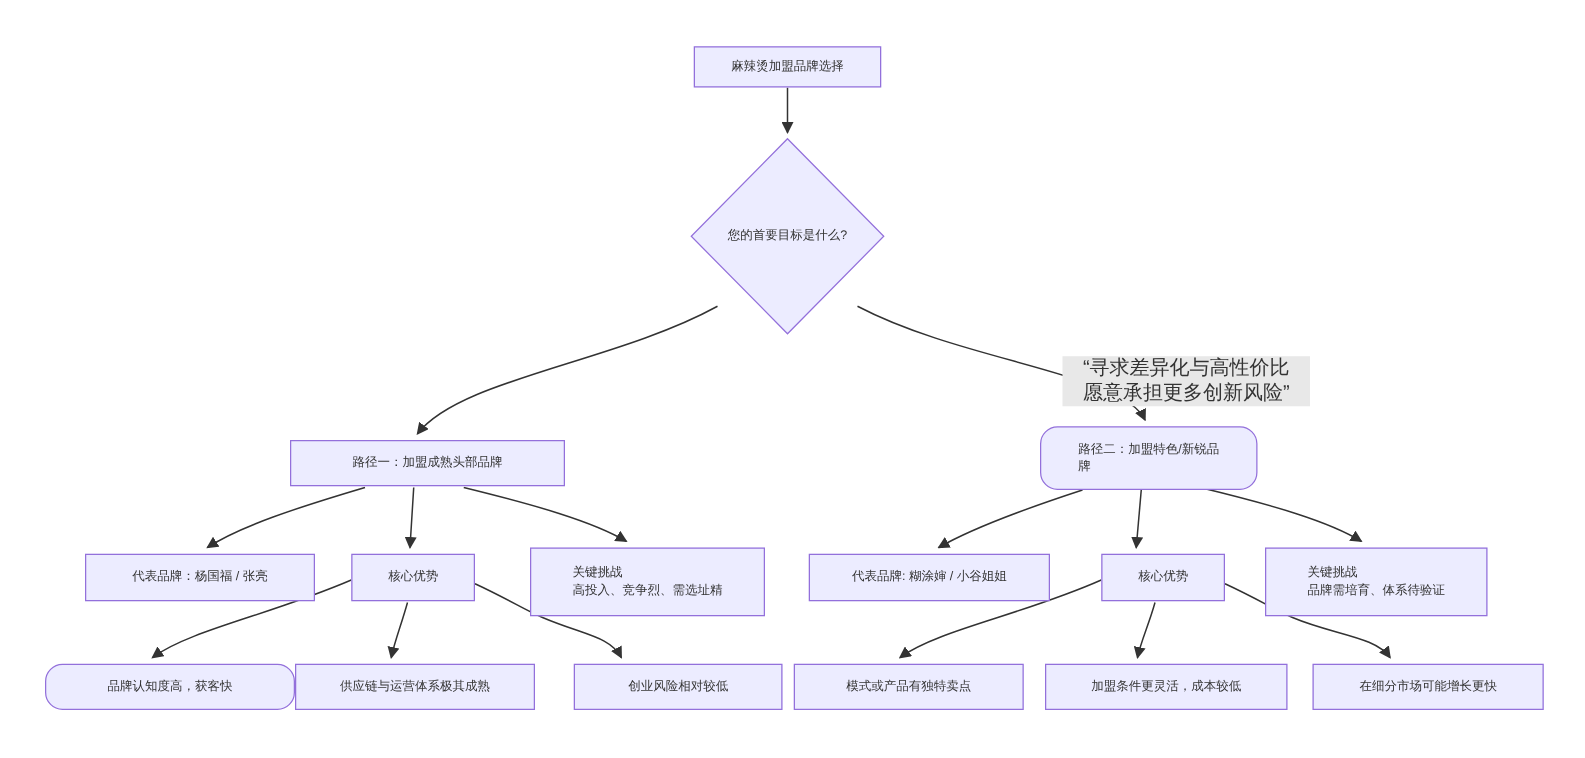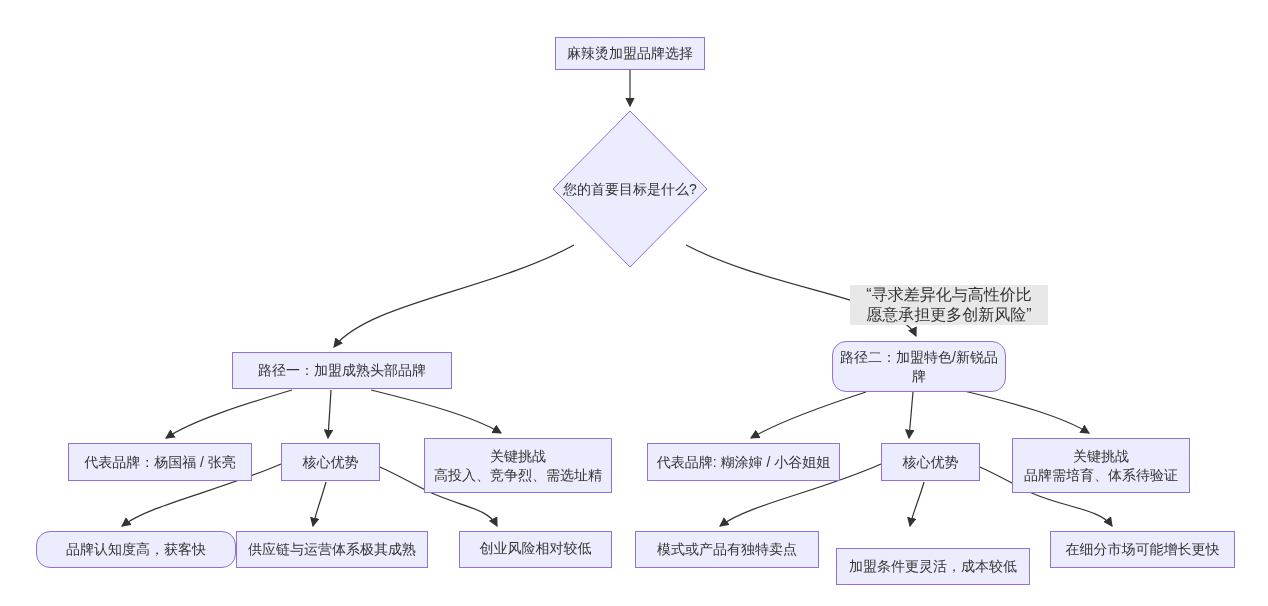--- a/index.html
+++ b/index.html
@@ -10,24 +10,24 @@
     color:var(--text,#333333);
     overflow:hidden;
   }
   svg.edges{position:absolute;left:0;top:0;}
   .edge{stroke:var(--edge-stroke,#333333);fill:none;stroke-width:1.2px;}
   .shape{fill:var(--node-fill,#ECECFF);stroke:var(--node-border,#9370DB);stroke-width:1px;}
   .arrowhead{fill:var(--edge-stroke,#333333);}
   .node{
     position:absolute;box-sizing:border-box;
     display:flex;align-items:center;justify-content:center;
-    text-align:center;white-space:pre-line;
+    text-align:left;white-space:pre-line;
     background:var(--node-fill,#ECECFF);
     border:1px solid var(--node-border,#9370DB);
-    font-size:14px;line-height:1.35;
+    font-size:10px;line-height:1.35;
     padding:2px 4px;
   }
   .node.plain{background:transparent;border:none;padding:0;}
   .edge-label{
     position:absolute;box-sizing:border-box;
     display:flex;align-items:center;justify-content:center;
     text-align:center;white-space:pre-line;
     background:var(--edge-label-bg,#e8e8e8);
     font-size:16px;line-height:1.25;
   }
@@ -84,28 +84,28 @@
 
   <div class="node" style="left:281px;top:443px;width:99px;height:38px;">核心优势</div>
 
   <div class="node" style="left:424px;top:438px;width:188px;height:55px;">关键挑战
 高投入、竞争烈、需选址精</div>
 
   <div class="node" style="left:36px;top:531px;width:200px;height:37px;border-radius:14px;">品牌认知度高，获客快</div>
 
   <div class="node" style="left:236px;top:531px;width:192px;height:37px;">供应链与运营体系极其成熟</div>
 
-  <div class="node" style="left:459px;top:531px;width:153px;height:37px;font-family:Liberation Serif, serif;">创业风险相对较低</div>
+  <div class="node" style="left:459px;top:531px;width:167px;height:37px;font-family:Liberation Serif, serif;">创业风险相对较低</div>
 
   <div class="node" style="left:647px;top:443px;width:193px;height:38px;">代表品牌: 糊涂婶 / 小谷姐姐</div>
 
   <div class="node" style="left:881px;top:443px;width:99px;height:38px;">核心优势</div>
 
   <div class="node" style="left:1012px;top:438px;width:178px;height:55px;">关键挑战
 品牌需培育、体系待验证</div>
 
   <div class="node" style="left:635px;top:531px;width:184px;height:37px;">模式或产品有独特卖点</div>
 
-  <div class="node" style="left:836px;top:531px;width:194px;height:37px;margin-top:17px;">加盟条件更灵活，成本较低</div>
+  <div class="node" style="left:836px;top:531px;width:194px;height:37px;">加盟条件更灵活，成本较低</div>
 
   <div class="node" style="left:1050px;top:531px;width:185px;height:37px;">在细分市场可能增长更快</div>
 
 </div>
 
 </body></html>

